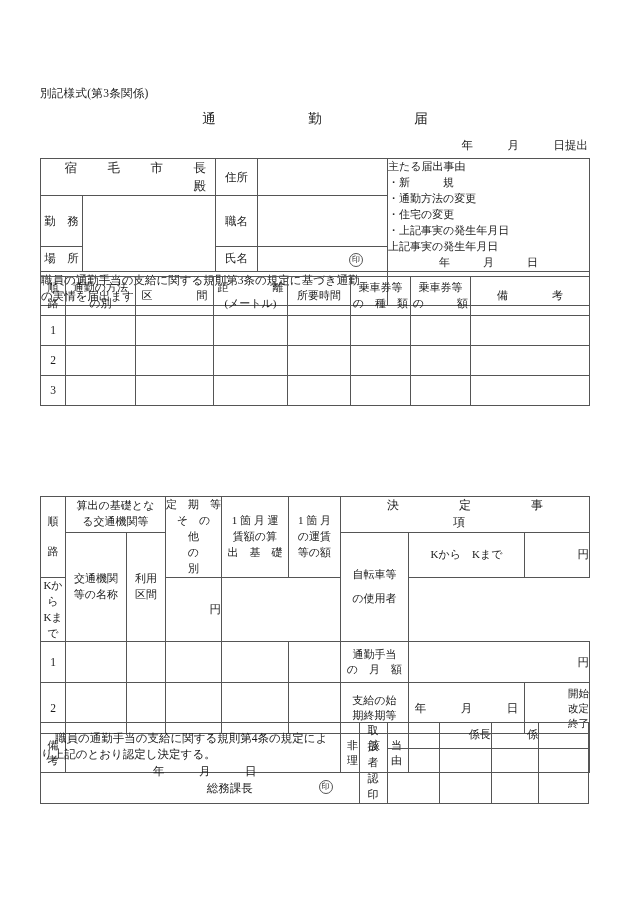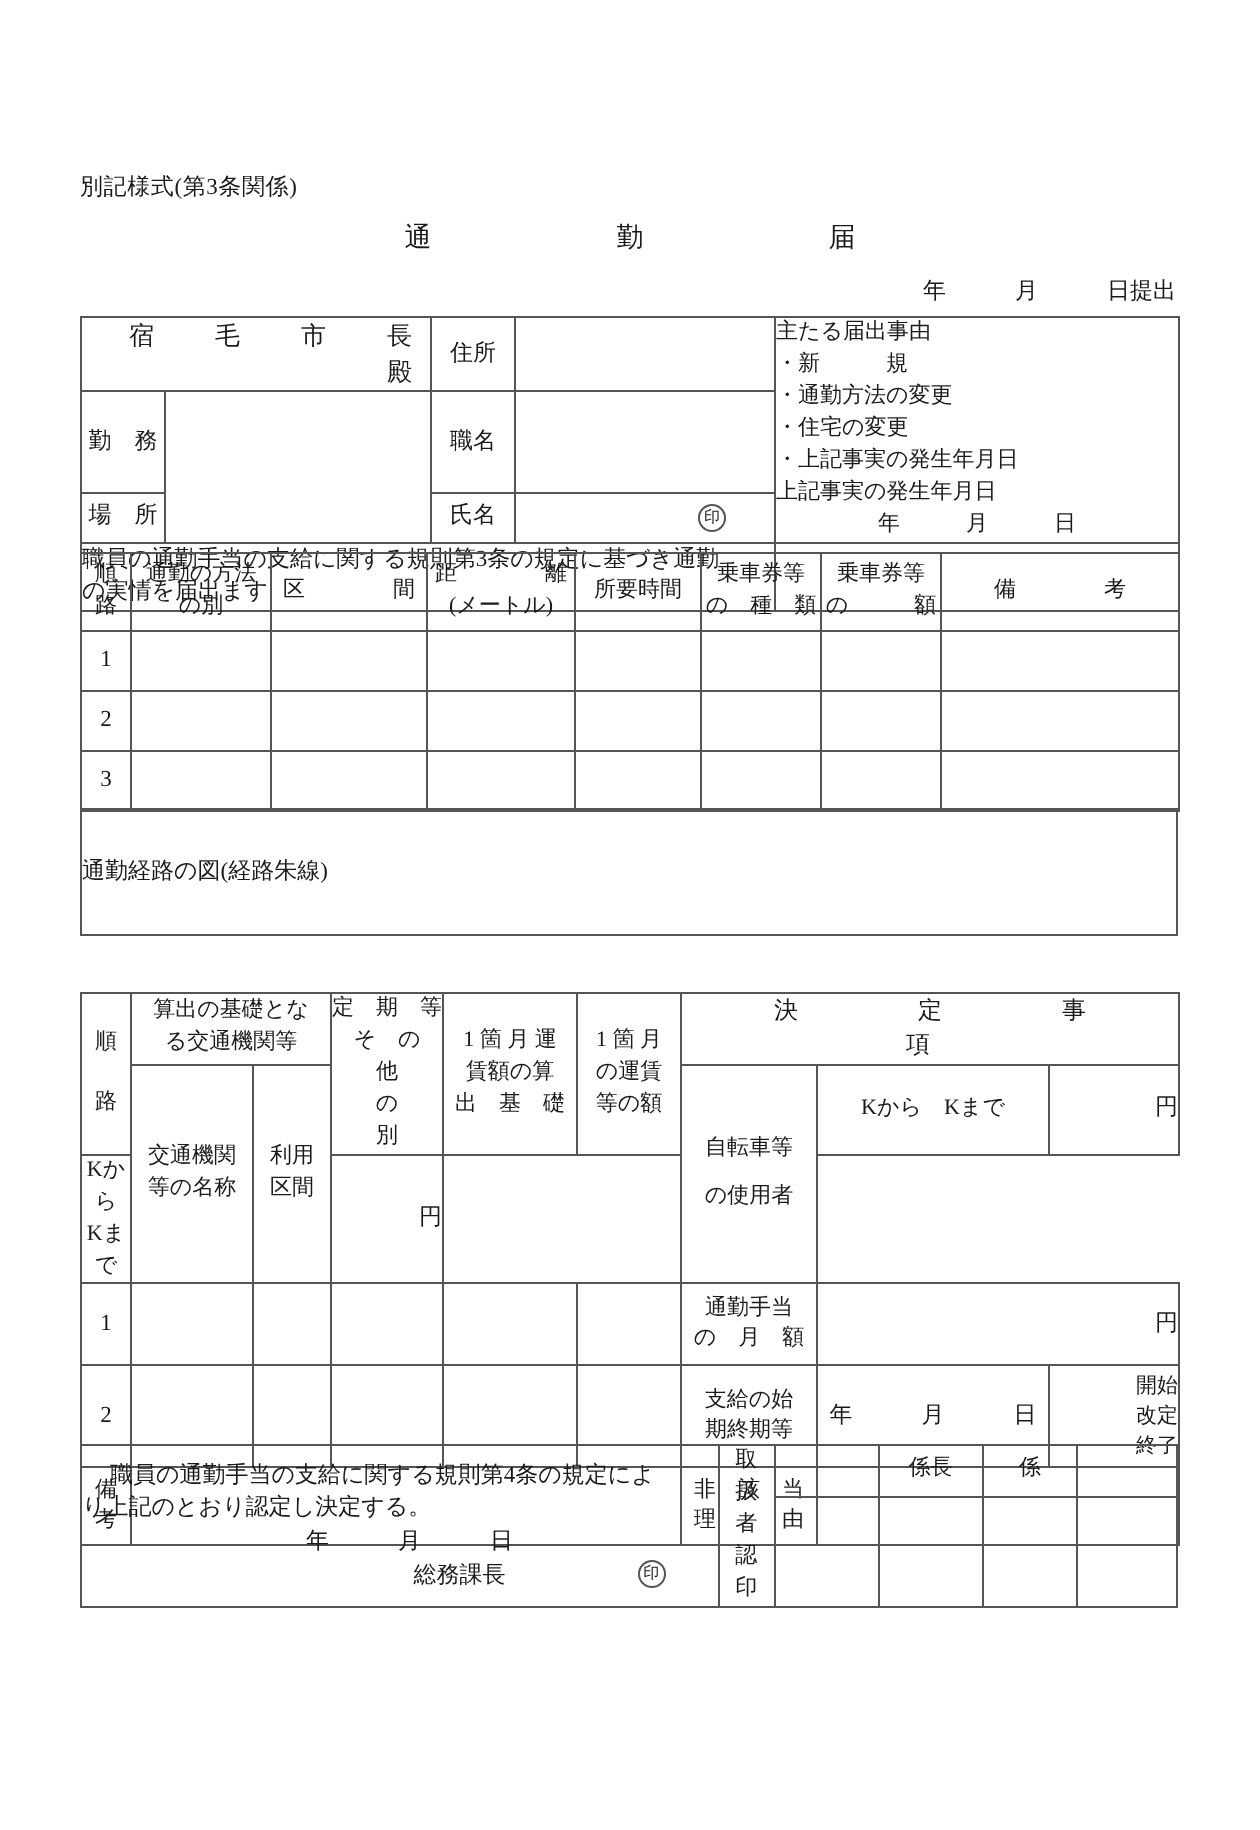--- a/index.html
+++ b/index.html
@@ -196,21 +196,21 @@
     position: absolute;
     right: 26px;
   }
   .vlabel {
     font-size: 11px;
     text-align: center;
     line-height: 1.15;
     letter-spacing: 0;
     padding: 2px 1px;
   }
-  .stamp-head { text-align: center; font-size: 11px; }
+  .stamp-head { text-align: right; font-size: 11px; }
 </style>
 </head>
 <body>
 
 <div class="page">
 
   <div class="doc-id">別記様式(第3条関係)</div>
 
   <div class="form-title">通　　　勤　　　届</div>
 
@@ -325,29 +325,20 @@
       <td></td>
       <td></td>
       <td></td>
       <td></td>
       <td></td>
       <td></td>
     </tr>
   </tbody>
     </table>
 
-  <table class="grid" id="map-table">
-    <tbody>
-        <tr>
-      <td class="map-label">
-        <span>通勤経路の図(経路朱線)</span>
-      </td>
-    </tr>
-  </tbody>
-    </table>
 
 
   <table class="grid" id="lower-table">
     <colgroup>
       <col style="width:25px">
       <col style="width:61px">
       <col style="width:39px">
       <col style="width:56px">
       <col style="width:67px">
       <col style="width:52px">

